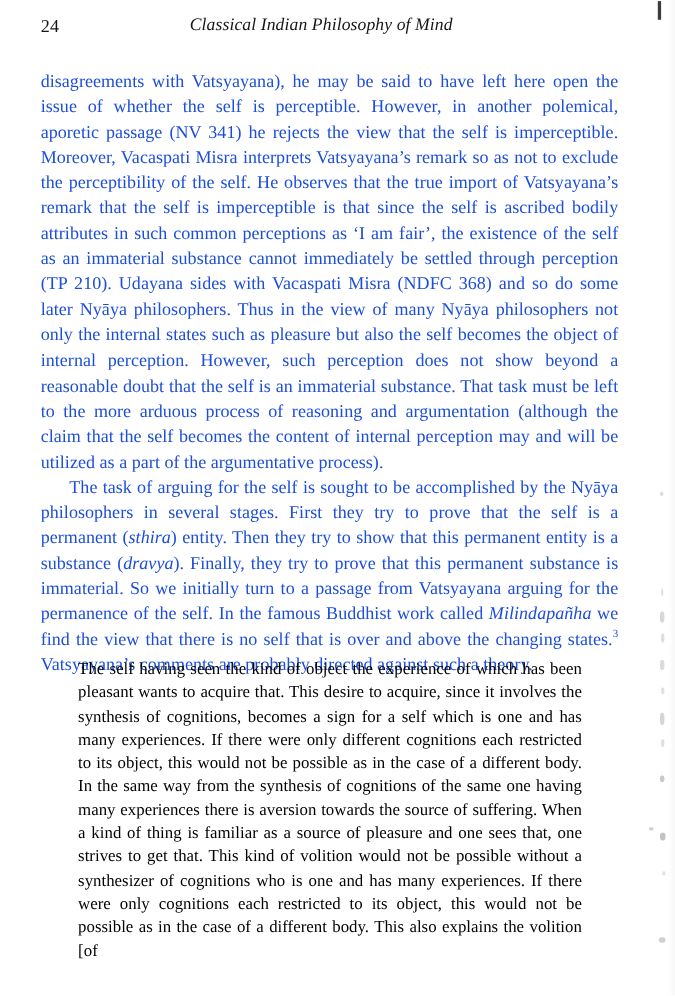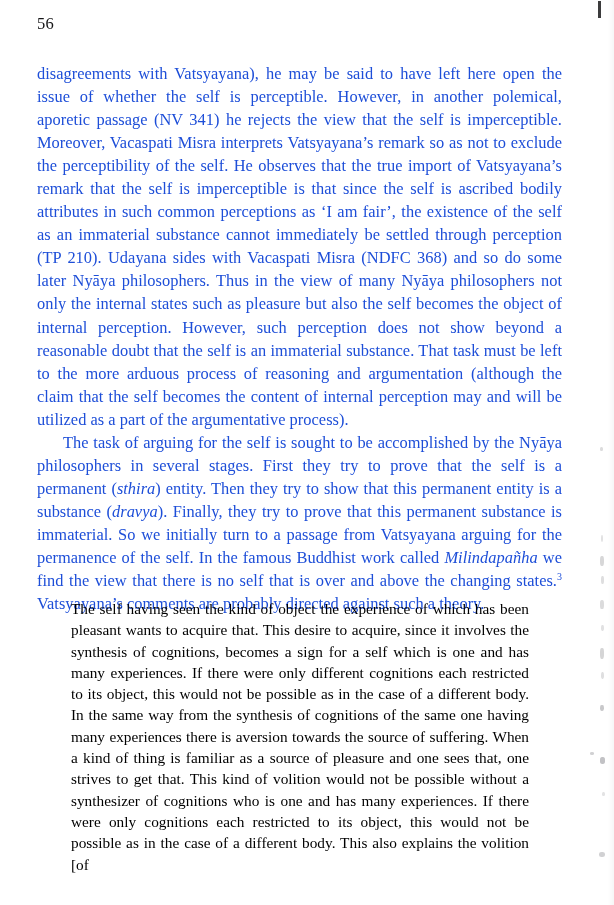--- a/index.html
+++ b/index.html
@@ -116,21 +116,22 @@
     height: 905px;
     background: linear-gradient(to right, rgba(0,0,0,0), rgba(0,0,0,0.035));
   }
 </style>
 </head>
 <body>
 
 <div class="page">
 
   <div class="running-head">
-    <span class="folio">56</span>
+    <span class="folio">24</span>
+    <span class="book-title">Classical Indian Philosophy of Mind</span>
   </div>
 
   <div class="textblock">
     <p class="body">disagreements with Vatsyayana), he may be said to have left here open the issue of whether the self is perceptible. However, in another polemical, aporetic passage (NV 341) he rejects the view that the self is imperceptible. Moreover, Vacaspati Misra interprets Vatsyayana’s remark so as not to exclude the perceptibility of the self. He observes that the true import of Vatsyayana’s remark that the self is imperceptible is that since the self is ascribed bodily attributes in such common perceptions as ‘I am fair’, the existence of the self as an immaterial substance cannot immediately be settled through perception (TP 210). Udayana sides with Vacaspati Misra (NDFC 368) and so do some later Nyāya philosophers. Thus in the view of many Nyāya philosophers not only the internal states such as pleasure but also the self becomes the object of internal perception. However, such perception does not show beyond a reasonable doubt that the self is an immaterial substance. That task must be left to the more arduous process of reasoning and argumentation (although the claim that the self becomes the content of internal perception may and will be utilized as a part of the argumentative process).</p>
     <p class="body indent">The task of arguing for the self is sought to be accomplished by the Nyāya philosophers in several stages. First they try to prove that the self is a permanent (<i>sthira</i>) entity. Then they try to show that this permanent entity is a substance (<i>dravya</i>). Finally, they try to prove that this permanent substance is immaterial. So we initially turn to a passage from Vatsyayana arguing for the permanence of the self. In the famous Buddhist work called <i>Milindapañha</i> we find the view that there is no self that is over and above the changing states.<sup class="fn">3</sup> Vatsyayana’s comments are probably directed against such a theory.</p>
   </div>
 
   <div class="extract">
     <p class="quote">The self having seen the kind of object the experience of which has been pleasant wants to acquire that. This desire to acquire, since it involves the synthesis of cognitions, becomes a sign for a self which is one and has many experiences. If there were only different cognitions each restricted to its object, this would not be possible as in the case of a different body. In the same way from the synthesis of cognitions of the same one having many experiences there is aversion towards the source of suffering. When a kind of thing is familiar as a source of pleasure and one sees that, one strives to get that. This kind of volition would not be possible without a synthesizer of cognitions who is one and has many experiences. If there were only cognitions each restricted to its object, this would not be possible as in the case of a different body. This also explains the volition [of</p>
   </div>

